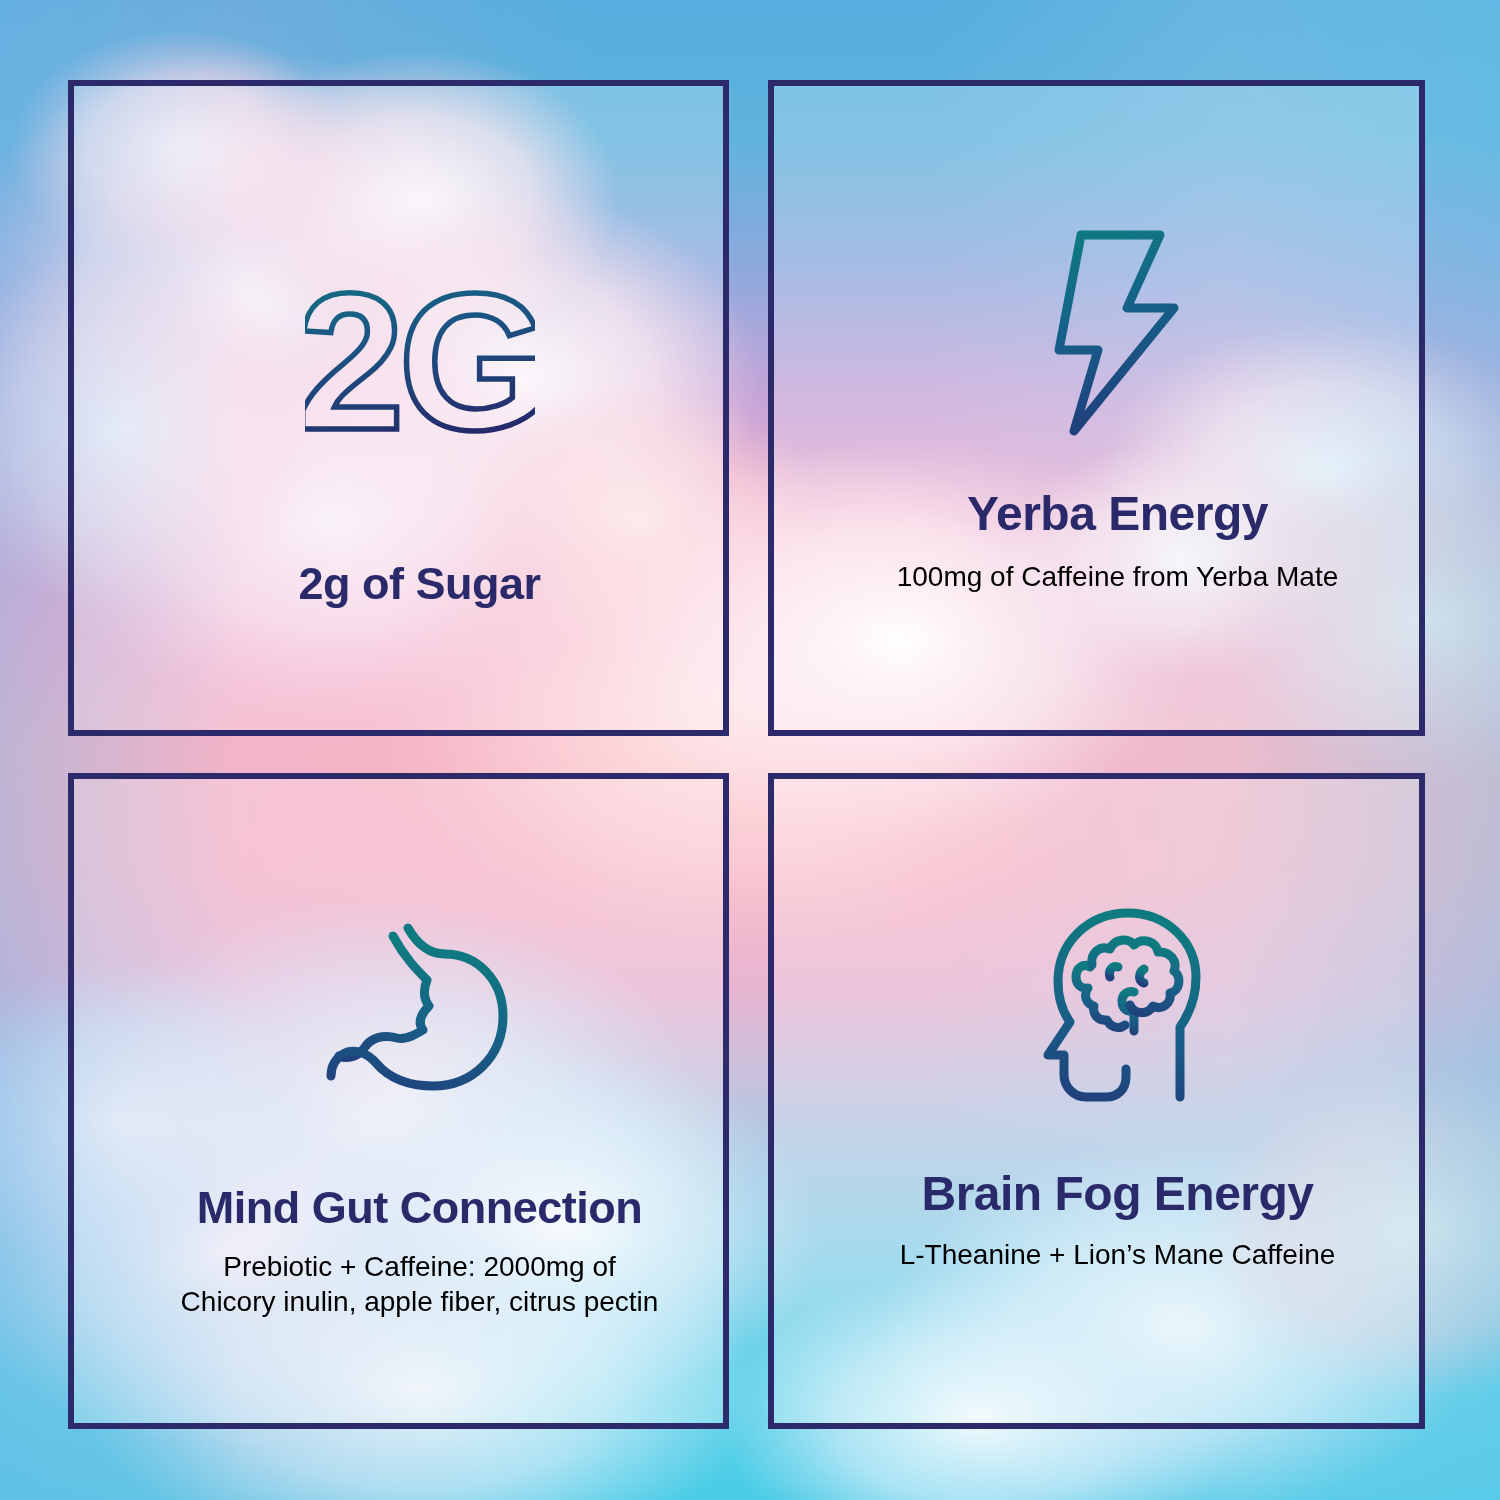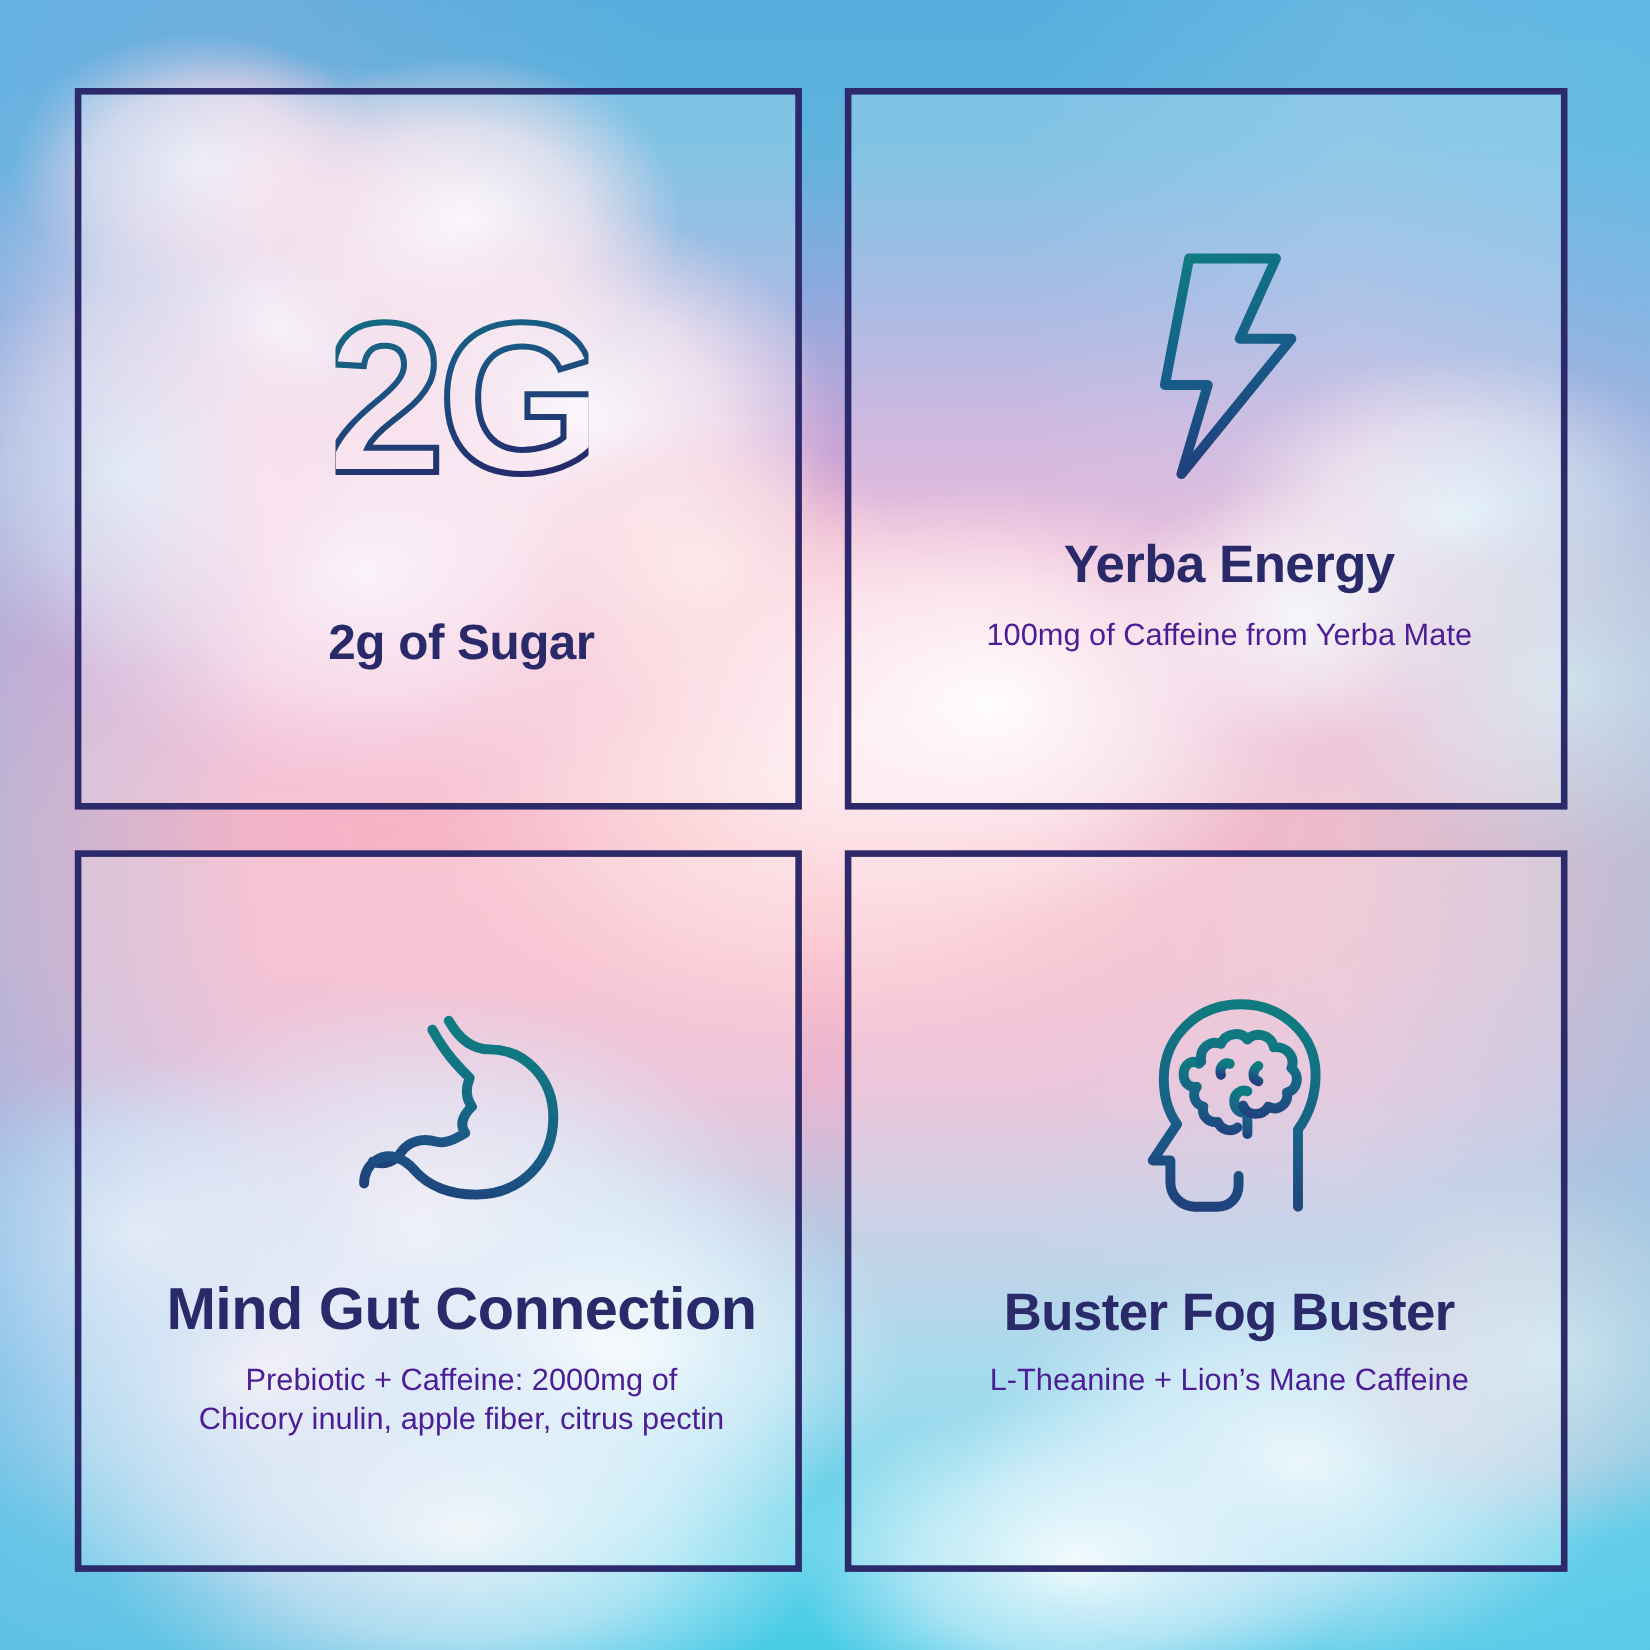--- a/index.html
+++ b/index.html
@@ -85,36 +85,36 @@
   .icon-wrap{ display:flex; align-items:center; justify-content:center; }
   .title{
     font-weight:bold;
     color:#2a2a6b;
     letter-spacing:-0.5px;
     text-align:center;
     line-height:1.05;
     white-space:nowrap;
   }
   .subtitle{
-    color:#4c1d95;
+    color:#000000;
     text-align:center;
     font-weight:400;
     line-height:1.25;
   }
 
   
   #panel-sugar   .panel-content{ padding-top:178px; }
   #panel-sugar   .title{ font-size:45px; margin-top:96px; }
 
   #panel-energy  .panel-content{ padding-top:140px; }
   #panel-energy  .title{ font-size:48px; margin-top:48px; }
   #panel-energy  .subtitle{ font-size:28px; margin-top:20px; }
 
   #panel-gut     .panel-content{ padding-top:135px; }
-  #panel-gut     .title{ font-size:54px; margin-top:58px; }
+  #panel-gut     .title{ font-size:45px; margin-top:80px; }
   #panel-gut     .subtitle{ font-size:28px; margin-top:18px; max-width:600px; }
 
   #panel-brain   .panel-content{ padding-top:128px; }
   #panel-brain   .title{ font-size:48px; margin-top:62px; }
   #panel-brain   .subtitle{ font-size:28px; margin-top:18px; }
 </style>
 </head>
 <body>
 
 <div id="sky-backdrop"></div>
@@ -287,19 +287,19 @@
                      C84 32 98 30 104 38
                      C112 30 126 34 128 45
                      C140 44 148 54 144 64
                      C152 70 150 84 140 86
                      C142 96 132 104 123 99
                      C118 108 104 108 100 98" fill="none" stroke="url(#gbrain)" stroke-width="9" stroke-linecap="round" stroke-linejoin="round"></path>
             <path d="M88 60 C82 58 78 64 80 70" fill="none" stroke="url(#gbrain)" stroke-width="9" stroke-linecap="round"></path>
             <path d="M114 62 C108 66 108 74 114 76" fill="none" stroke="url(#gbrain)" stroke-width="9" stroke-linecap="round"></path>
           </svg>
         </div>
-        <div class="title">Buster Fog Buster</div>
+        <div class="title">Brain Fog Energy</div>
         <div class="subtitle">L-Theanine + Lion’s Mane Caffeine</div>
       </div>
     </div>
   </div>
 
 </div>
 
 </body></html>

